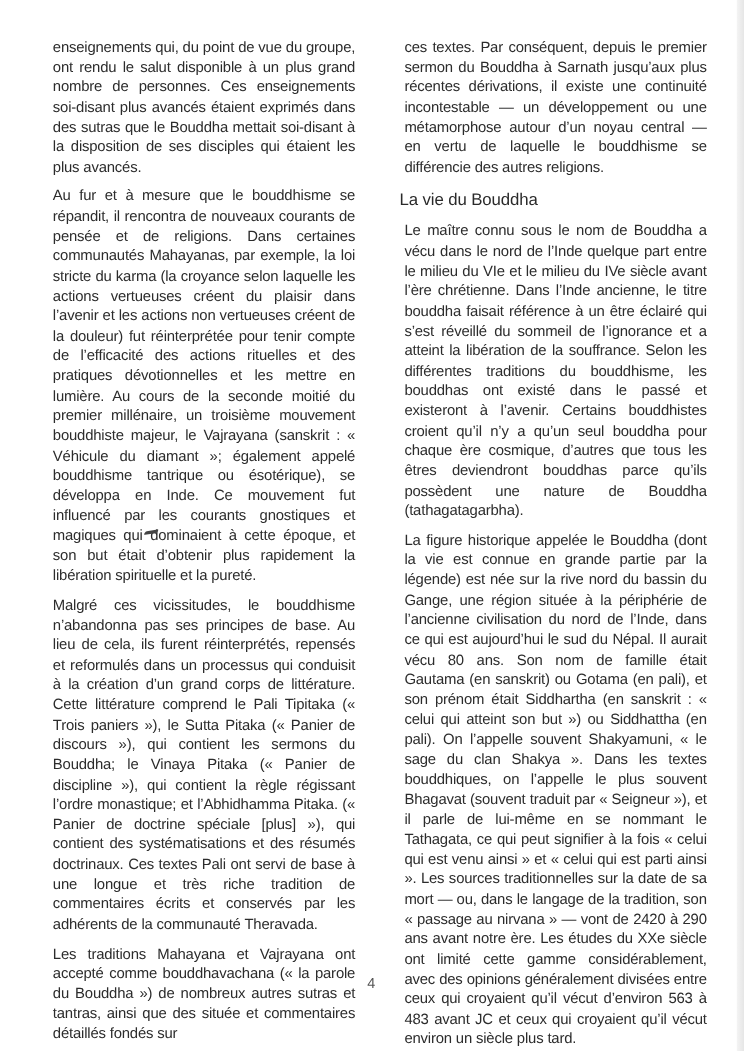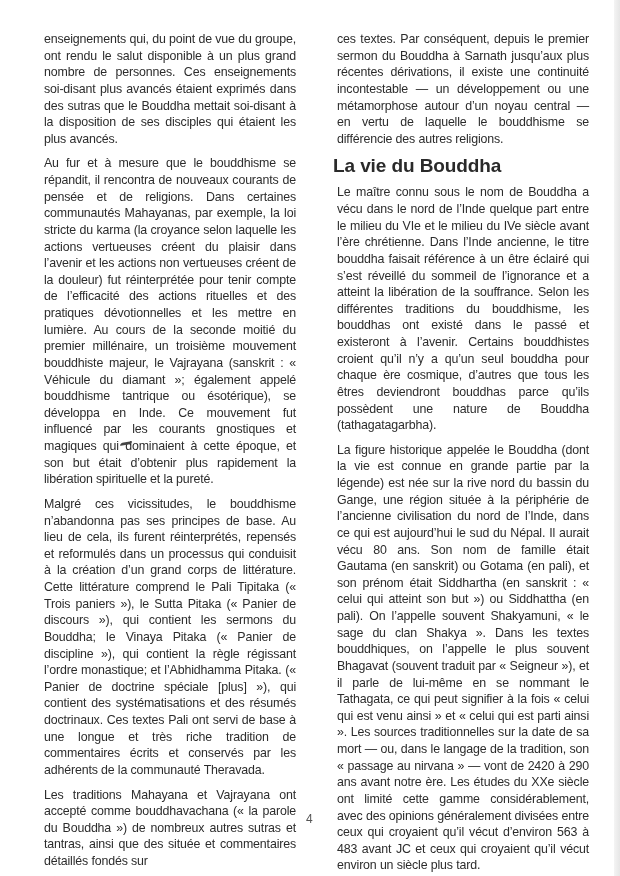--- a/index.html
+++ b/index.html
@@ -15,21 +15,21 @@
     position: absolute; top: 31px; width: 256px;
     font-size: 12.4px; line-height: 16.62px; letter-spacing: -0.15px;
   }
   .col.left { left: 40px; }
   .col.right { left: 333px; }
   .col p {
     margin: 0 0 8px 4px; text-align: justify; text-align-last: left;
     hyphens: none;
   }
   .col h2 {
-    font-size: 19px; font-weight: bold; margin: 9px 0 8px 0; line-height: 20px;
+    font-size: 14px; font-weight: normal; margin: 9px 0 8px 0; line-height: 20px;
     color: #2a2a2a; letter-spacing: -0.1px;
   }
   .stray-mark {
     position: absolute; left: 121px; top: 442px; width: 10px; height: 3px;
     background: #444; transform: skewX(-35deg) rotate(-10deg); border-radius: 1px;
   }
   .page-number {
     position: absolute; left: 306px; top: 812px; font-size: 12px; color: #555;
   }
 </style>

